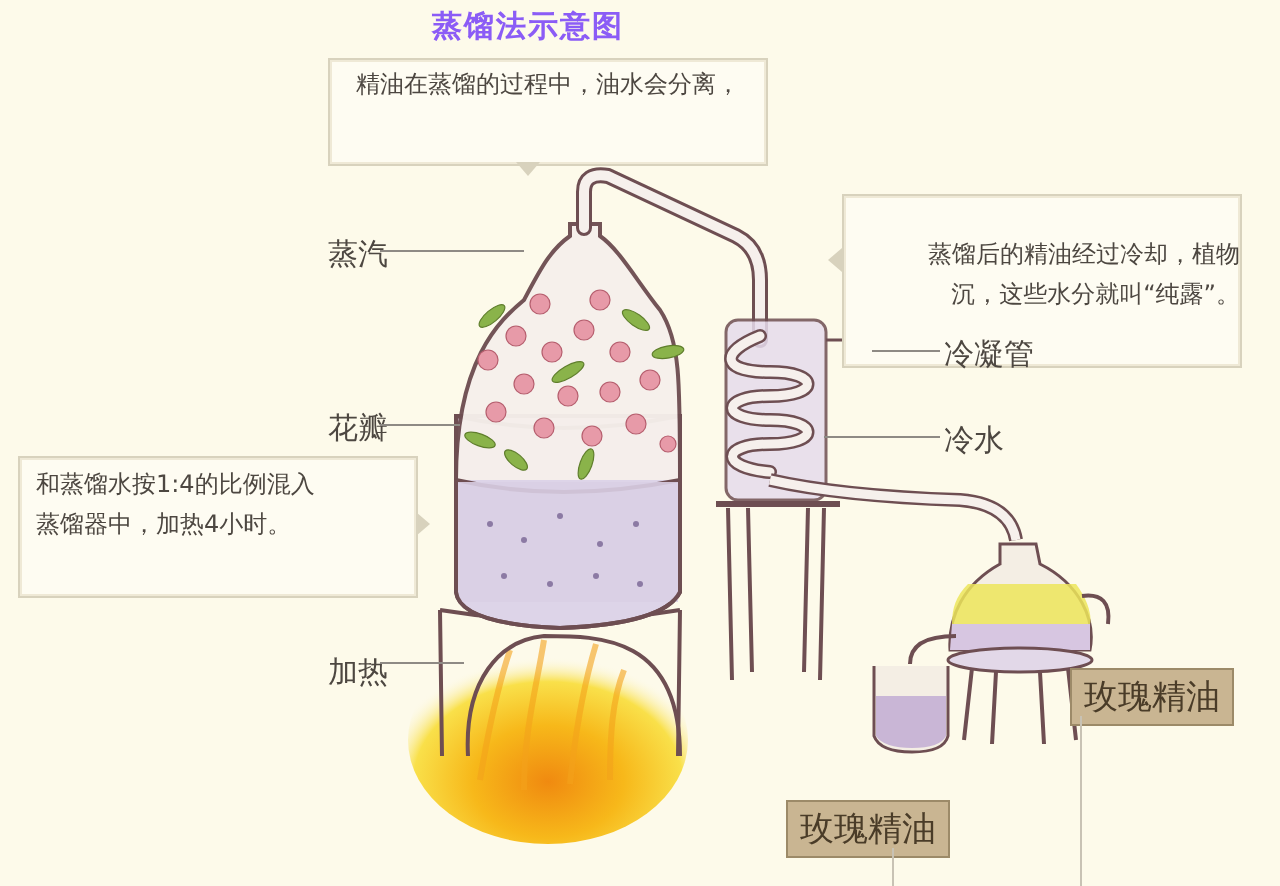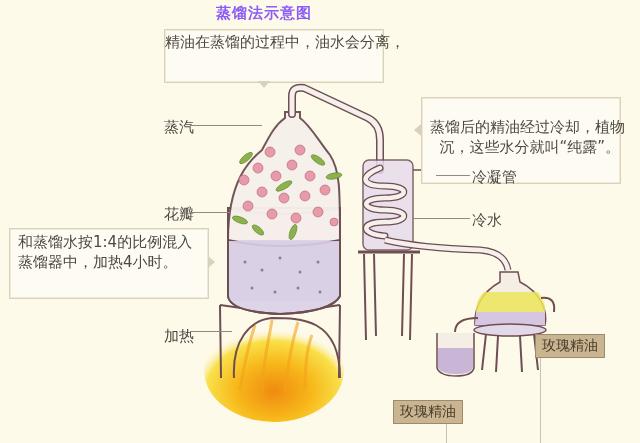--- a/index.html
+++ b/index.html
@@ -9,21 +9,21 @@
     font-family:"DejaVu Sans","Liberation Sans",sans-serif;
     color:#4a4440;
   }
   .title {
     position:absolute; left:0; width:528px; top:4px; text-align:center;
     font-size:15px; font-weight:bold; color:#8b5cf6; letter-spacing:1px;
   }
   .callout {
     position:absolute; background:#fefcf2; border:1px solid #d8d2bd;
     box-shadow:0 0 0 1px #efe9d6 inset;
-    font-size:15px; line-height:20px; color:#4d4741;
+    font-size:12px; line-height:20px; color:#4d4741;
   }
   .callout .line { display:block; white-space:nowrap; }
   .c-top { left:164px; top:29px; width:218px; height:50px; text-align:center; padding-top:2px; }
   .c-right { left:421px; top:97px; width:190px; height:66px; padding:19px 0 0 8px;text-align:right; }
   .c-left { left:9px; top:228px; width:190px; height:66px; padding:3px 0 0 8px; }
   .tail-down {
     position:absolute; width:0; height:0;
     border-left:6px solid transparent; border-right:6px solid transparent; border-top:7px solid #d8d2bd;
   }
   .tail-left {
@@ -33,21 +33,21 @@
   .tail-right {
     position:absolute; width:0; height:0;
     border-top:6px solid transparent; border-bottom:6px solid transparent; border-left:7px solid #d8d2bd;
   }
   .lbl {
     position:absolute; font-size:15px; color:#4d4741; white-space:nowrap;
   }
   .leader { position:absolute; height:1px; background:#8e8a84; }
   .tag {
     position:absolute; background:#c9b592; border:1px solid #9c8a68;
-    color:#4a3c28; font-size:14px; padding:2px 6px; white-space:nowrap;
+    color:#4a3c28; font-size:17px; padding:2px 6px; white-space:nowrap;
   }
   .vline { position:absolute; width:1px; background:#c8c2b4; }
   svg.art { position:absolute; left:0; top:0; }
 </style>
 </head>
 <body>
 
 <div class="title">蒸馏法示意图</div>
 
 <svg class="art" width="640" height="443" viewBox="0 0 640 443">

